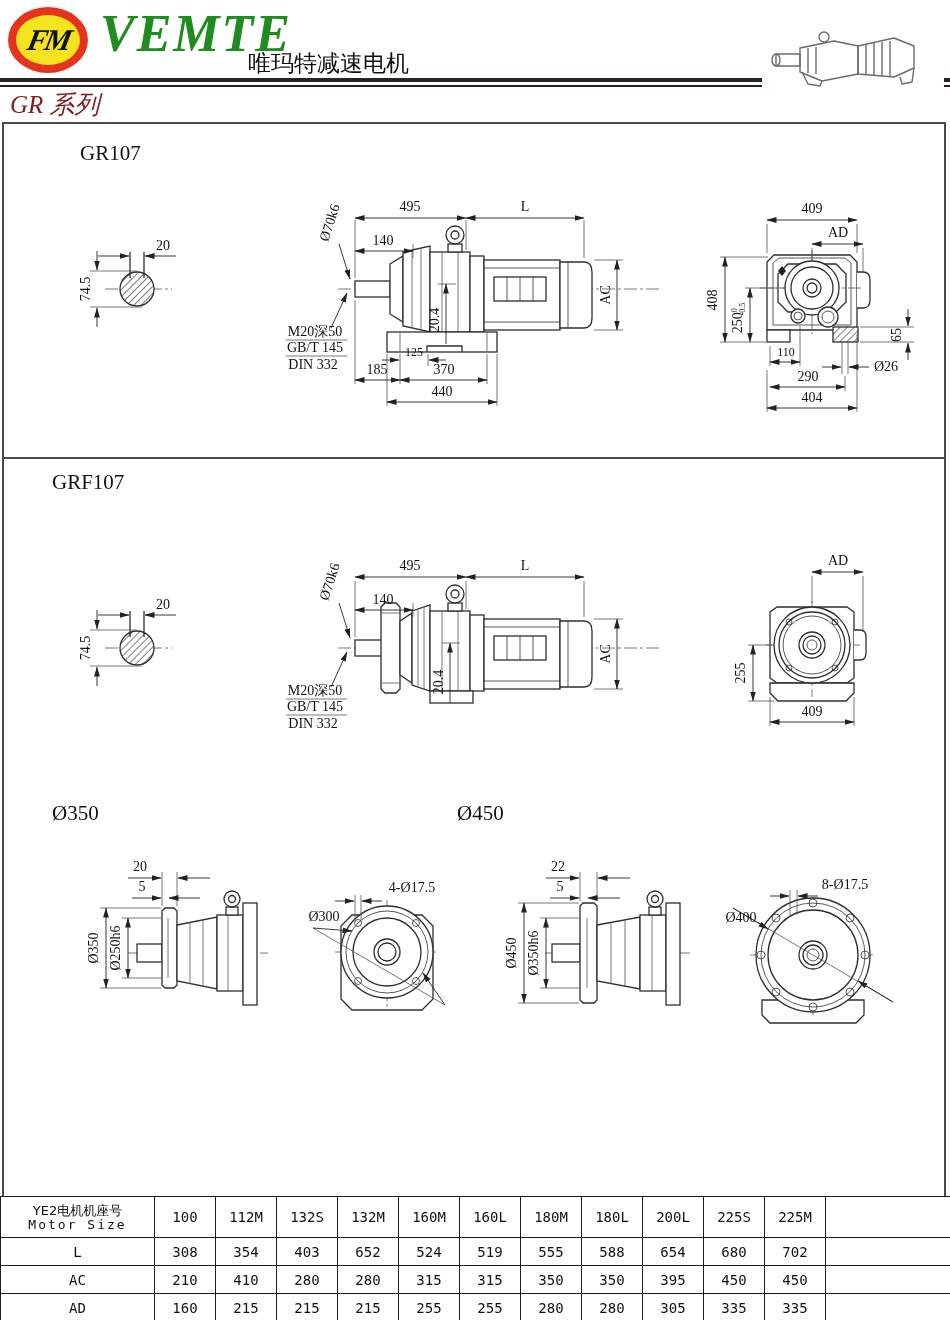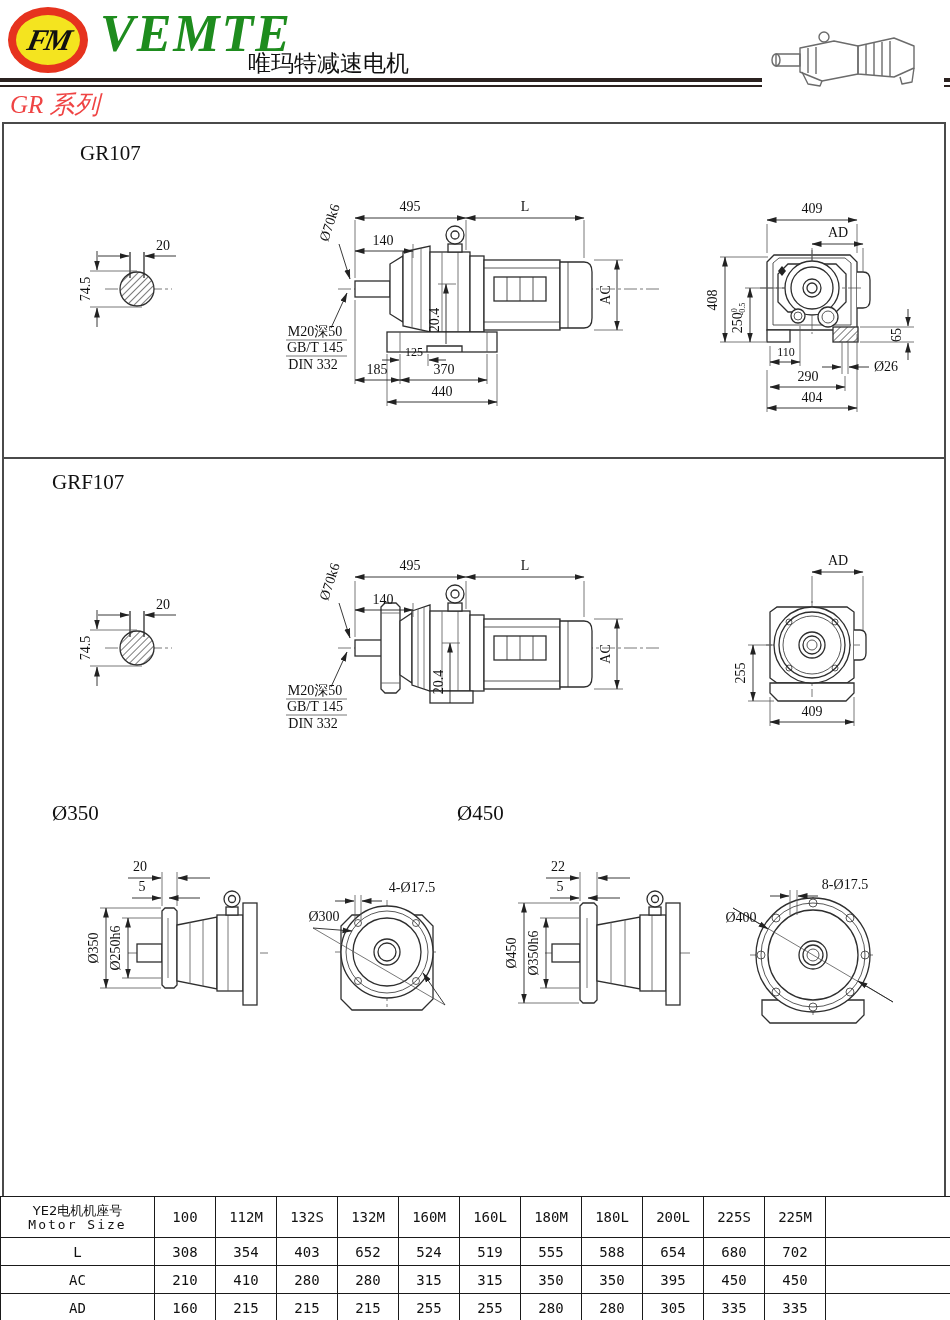--- a/index.html
+++ b/index.html
@@ -10,21 +10,21 @@
         background:#f4e41f;border:8px solid #e6331e;box-sizing:border-box;display:flex;
         align-items:center;justify-content:center;}
   .logo span{font-style:italic;font-weight:bold;font-size:30px;color:#111;transform:skewX(-12deg);letter-spacing:-3px;}
   .brand{position:absolute;left:100px;top:4px;font-size:52px;font-style:italic;font-weight:bold;
          color:#1e8c1e;letter-spacing:2px;}
   .brand-cn{position:absolute;left:248px;top:48px;font-size:23px;font-weight:normal;color:#111;
             font-family:"Liberation Serif","DejaVu Sans",serif;}
   .rule1{position:absolute;left:0;top:78px;width:950px;height:4px;background:#2b2220;}
   .rule2{position:absolute;left:0;top:85px;width:950px;height:2px;background:#2b2220;}
   .motor-art{position:absolute;left:762px;top:24px;width:182px;height:64px;background:#fff;z-index:3;}
-  .series{position:absolute;left:10px;top:88px;font-size:25px;font-style:italic;color:#ef4444;
+  .series{position:absolute;left:10px;top:88px;font-size:25px;font-style:italic;color:#7f1d1d;
           font-family:"Liberation Serif","DejaVu Sans",serif;z-index:1;}
   
   .frame{position:absolute;left:2px;top:122px;width:944px;height:1074px;
          border:2px solid #4a4a4a;border-bottom:none;box-sizing:border-box;}
   .hdiv{position:absolute;left:0;right:0;top:333px;border-top:2px solid #4a4a4a;}
   .sec-title{position:absolute;font-size:21px;color:#111;z-index:2;}
   #t-gr107{left:52px;top:141px;margin-left:28px;}
   #t-grf107{left:52px;top:470px;}
   #t-f350{left:52px;top:801px;}
   #t-f450{left:457px;top:801px;}

